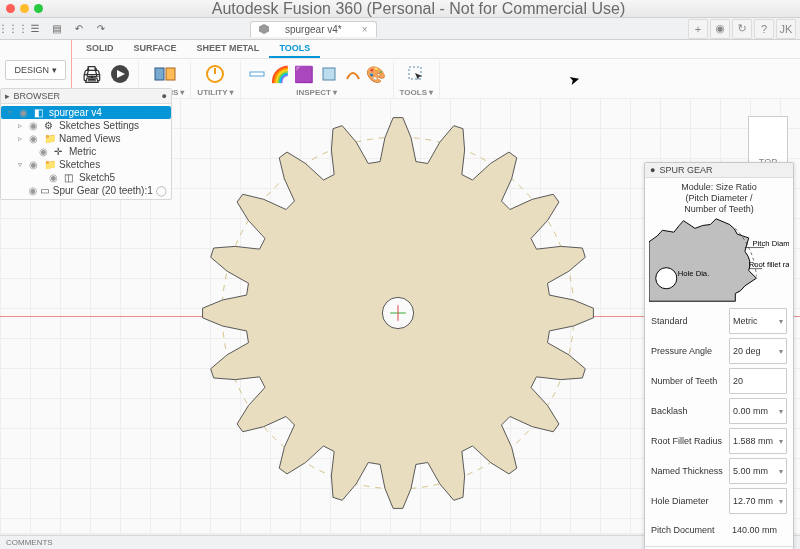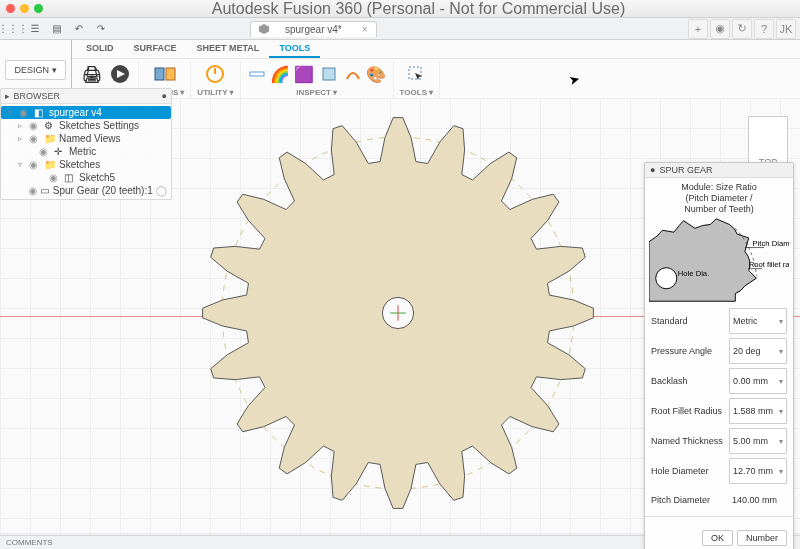--- a/index.html
+++ b/index.html
@@ -329,20 +329,26 @@
         </div>
       </div>
       <div class="drow">
         <label>Pressure Angle</label>
         <div class="val">
           <span>20 deg</span>
           <span class="dd">▾</span>
         </div>
       </div>
       <div class="drow">
+        <label>Number of Teeth</label>
+        <div class="val">
+          <span>20</span>
+        </div>
+      </div>
+      <div class="drow">
         <label>Backlash</label>
         <div class="val">
           <span>0.00 mm</span>
           <span class="dd">▾</span>
         </div>
       </div>
       <div class="drow">
         <label>Root Fillet Radius</label>
         <div class="val">
           <span>1.588 mm</span>
@@ -357,21 +363,21 @@
         </div>
       </div>
       <div class="drow">
         <label>Hole Diameter</label>
         <div class="val">
           <span>12.70 mm</span>
           <span class="dd">▾</span>
         </div>
       </div>
       <div class="drow readonly">
-        <label>Pitch Diameter</label>
+        <label>Pitch Document</label>
         <div class="val">
           <span>140.00 mm</span>
         </div>
       </div>
     </div>
   <div class="dialog-footer">
     <button class="dbutton">OK</button>
     <button class="dbutton">Number</button>
   </div>
 </div>

